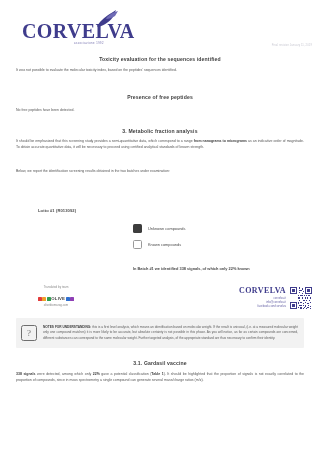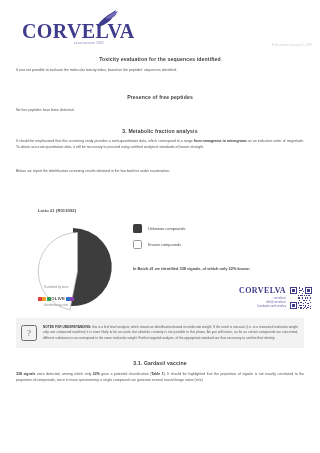--- a/index.html
+++ b/index.html
@@ -130,32 +130,20 @@
   <div class="sec2 h-center">Presence of free peptides</div>
   <div class="p2 body-text">No free peptides have been detected.</div>
 
   <div class="sec3 h-center">3. Metabolic fraction analysis</div>
   <div class="p3 body-text"><span>It should be emphasized that this screening study provides a semi-quantitative data, which correspond to a range </span><b class="red">from nanograms to micrograms</b><span> as an indicative order of magnitude. To obtain accurate quantitative data, it will be necessary to proceed using certified analytical standards of known strength.</span></div>
   <div class="p4 body-text">Below, we report the identification screening results obtained in the two batches under examination:</div>
 
   <div class="chart-block">
     <div class="chart-title">Lotto #1 (R013092)</div>
 
-    <div class="pie-holder">
-      <svg width="98" height="95" viewBox="0 0 98 95">
-
-        <path fill="#3d3d3d" d="M 46 47 L 46 8 A 39 39 0 1 1 38.4 85.3 Z"></path>
-
-        <g transform="translate(4.5,4.5)">
-          <path fill="#ffffff" stroke="#b5b5b5" stroke-width="0.7" d="M 46 47 L 38.4 85.3 A 39 39 0 0 1 46 8 Z"></path>
-        </g>
-        <text x="32" y="39" fill="#ffffff" font-family="Liberation Sans, sans-serif" font-size="9" font-weight="bold">78%</text>
-        <text x="50" y="68" fill="#3d3d3d" font-family="Liberation Sans, sans-serif" font-size="8" font-weight="bold">22%</text>
-      </svg>
-    </div>
 
     <div class="legend">
       <div class="legend-row">
         <span class="swatch unknown"></span>
         <span class="legend-label">Unknown compounds</span>
       </div>
       <div class="legend-row">
         <span class="swatch known"></span>
         <span class="legend-label">Known compounds</span>
       </div>

